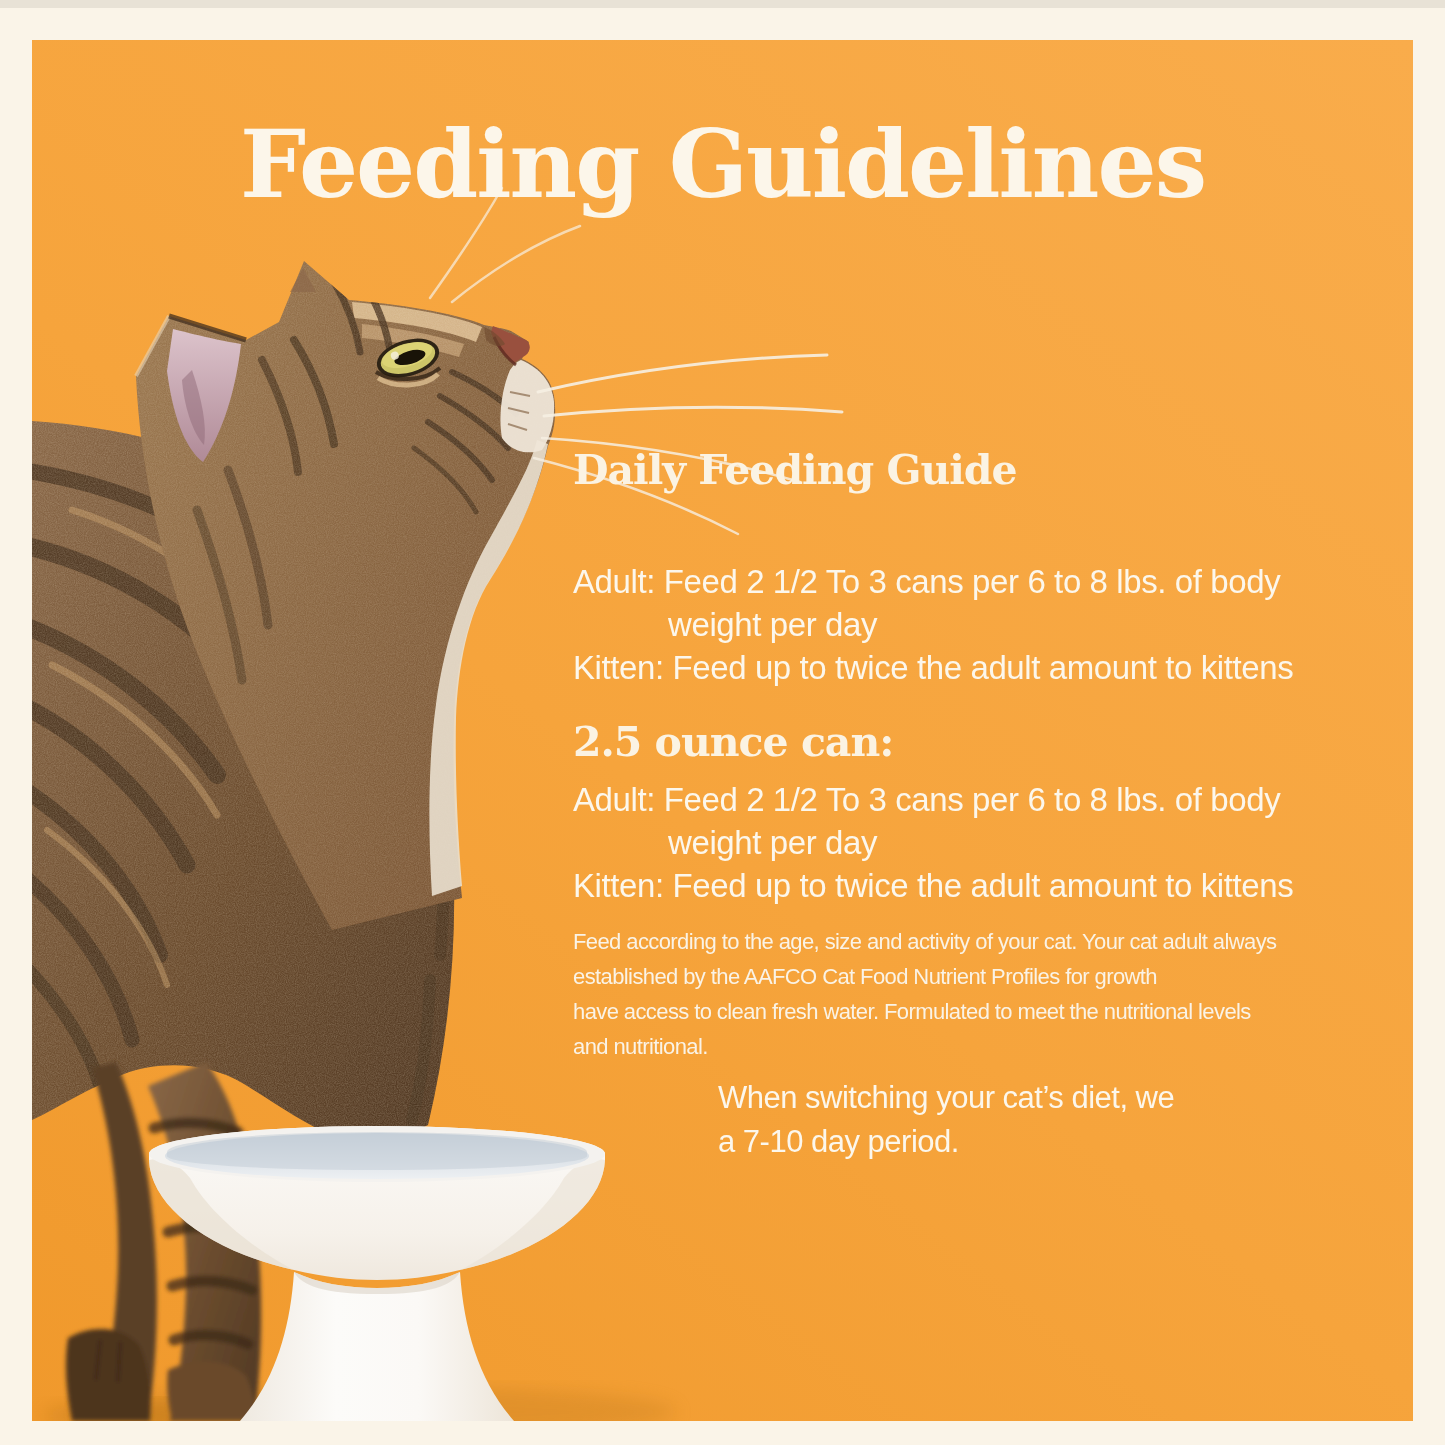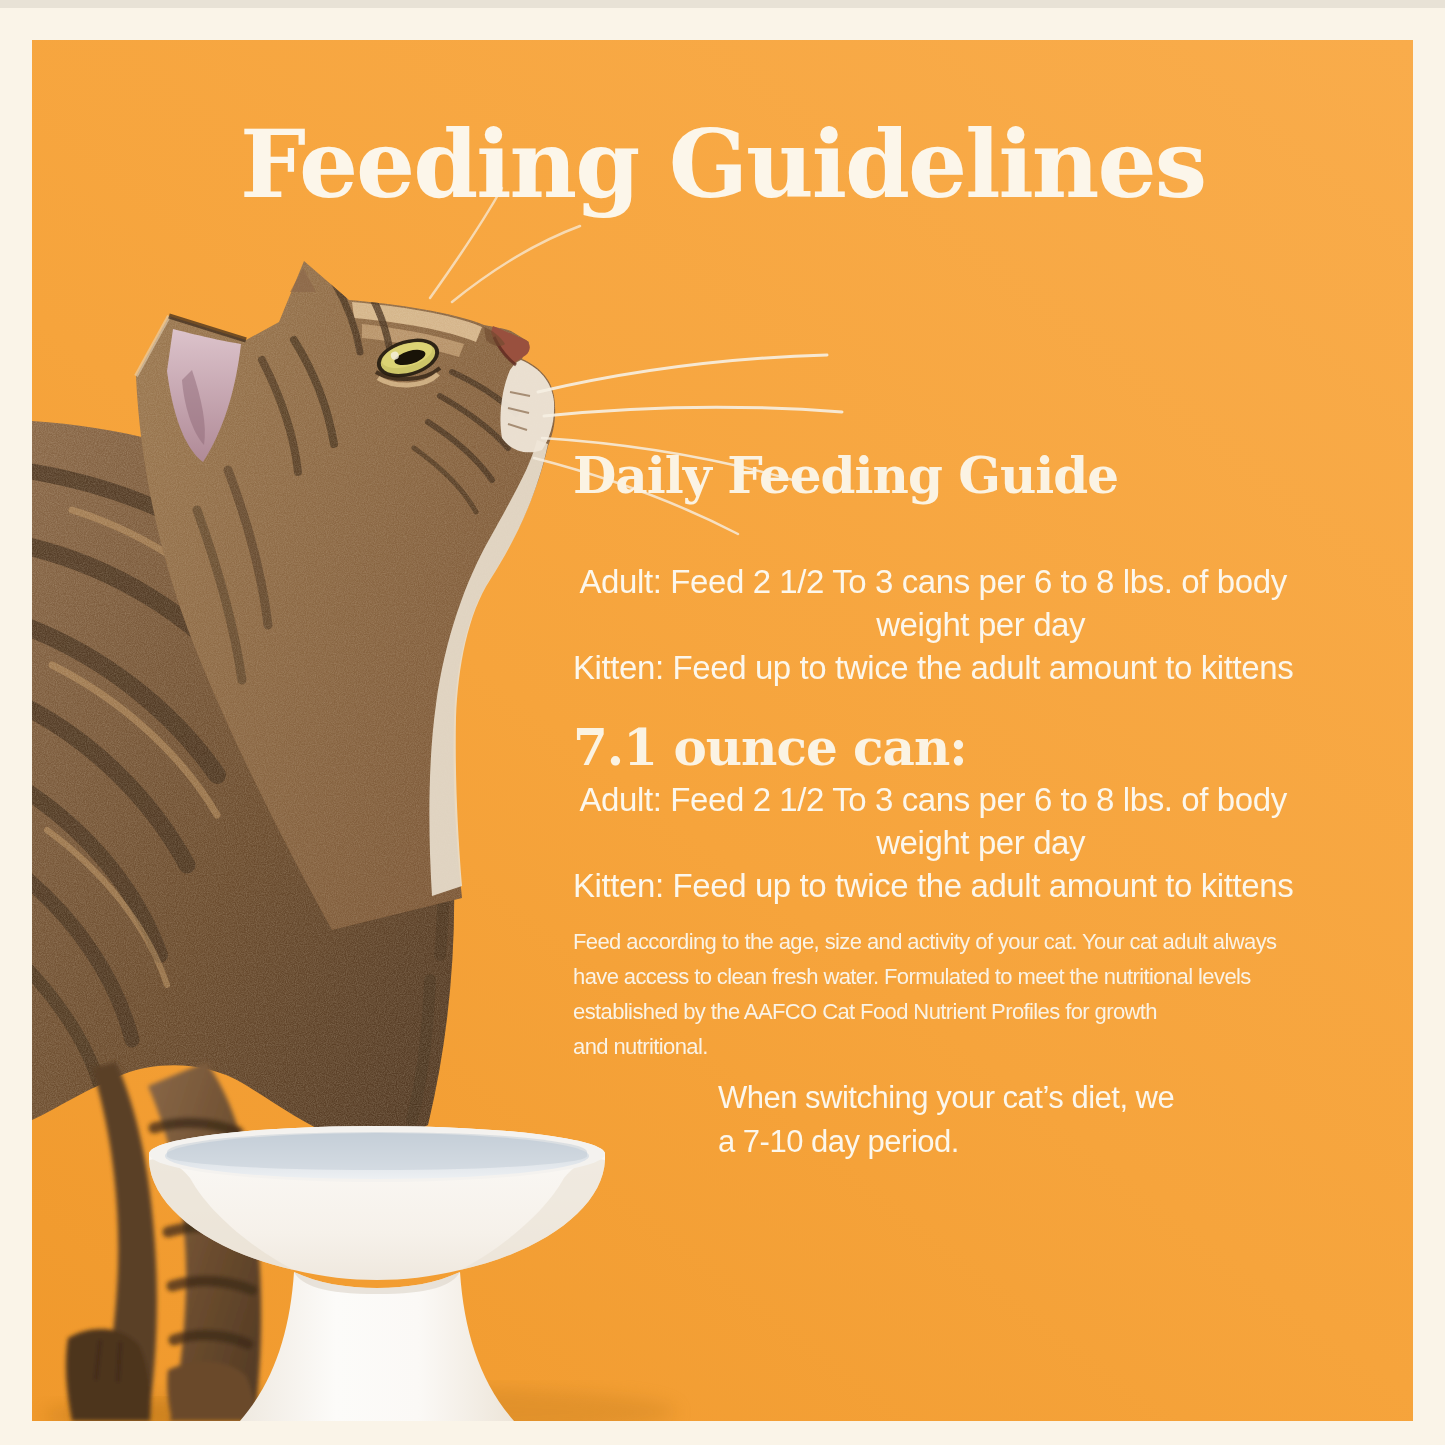--- a/index.html
+++ b/index.html
@@ -7,27 +7,27 @@
           font-family:"Liberation Sans",sans-serif;margin-top:8px;}
   .content{position:absolute;left:32px;top:32px;width:1381px;height:1381px;overflow:hidden;
            background:linear-gradient(38deg,#f0992c 0%,#f6a43c 45%,#f9ac4b 100%);}
   .illustration{position:absolute;left:0;top:0;width:1381px;height:1381px;display:block;}
 
   .page-title{position:absolute;left:0;top:70px;width:100%;text-align:center;
     font-family:"DejaVu Serif","Liberation Serif",serif;font-weight:700;
     font-size:93px;letter-spacing:-2px;color:#FCF6EA;white-space:nowrap;}
 
   .h-serif{position:absolute;font-family:"DejaVu Serif","Liberation Serif",serif;
-    font-weight:700;color:#FBF3E3;letter-spacing:-1px;white-space:nowrap;font-size:50px;line-height:1.2;}
+    font-weight:700;color:#FBF3E3;letter-spacing:-1px;white-space:nowrap;font-size:41px;line-height:1.2;}
   .guide-heading{left:541px;top:406px;}
   .size-heading-1{left:541px;top:460px;}
   .size-heading-2{left:541px;top:678px;}
 
   .body-lines{position:absolute;left:541px;color:#FCF7EC;font-size:33px;line-height:43px;
-    letter-spacing:-0.4px;white-space:nowrap;text-align:center;}
+    letter-spacing:-0.4px;white-space:nowrap;}
   .sec1{top:520px;} .sec2{top:738px;}
   .indent{padding-left:95px;}
 
   .fine-print{position:absolute;left:541px;top:884px;color:#FAF3E6;font-size:22px;
     line-height:35px;letter-spacing:-0.6px;white-space:nowrap;}
 
   .switch-note{position:absolute;left:686px;top:1036px;color:#FCF7EC;font-size:31px;
     line-height:44px;letter-spacing:-0.5px;white-space:nowrap;}
 </style>
 </head>
@@ -219,32 +219,32 @@
     <div class="page-title">Feeding Guidelines</div>
 
     <div class="h-serif guide-heading">Daily Feeding Guide</div>
 
     <div class="body-lines sec1">
       <div>Adult: Feed 2 1/2 To 3 cans per 6 to 8 lbs. of body</div>
       <div class="indent">weight per day</div>
       <div>Kitten: Feed up to twice the adult amount to kittens</div>
     </div>
 
-    <div class="h-serif size-heading-2">7.1 ounce can:</div>
+    <div class="h-serif size-heading-2">2.5 ounce can:</div>
 
     <div class="body-lines sec2">
       <div>Adult: Feed 2 1/2 To 3 cans per 6 to 8 lbs. of body</div>
       <div class="indent">weight per day</div>
       <div>Kitten: Feed up to twice the adult amount to kittens</div>
     </div>
 
     <div class="fine-print">
       <div>Feed according to the age, size and activity of your cat. Your cat adult always</div>
+      <div>established by the AAFCO Cat Food Nutrient Profiles for growth</div>
       <div>have access to clean fresh water. Formulated to meet the nutritional levels</div>
-      <div>established by the AAFCO Cat Food Nutrient Profiles for growth</div>
       <div>and nutritional.</div>
     </div>
 
     <div class="switch-note">
       <div>When switching your cat’s diet, we</div>
       <div>a 7-10 day period.</div>
     </div>
 
   </div>
 </div>

